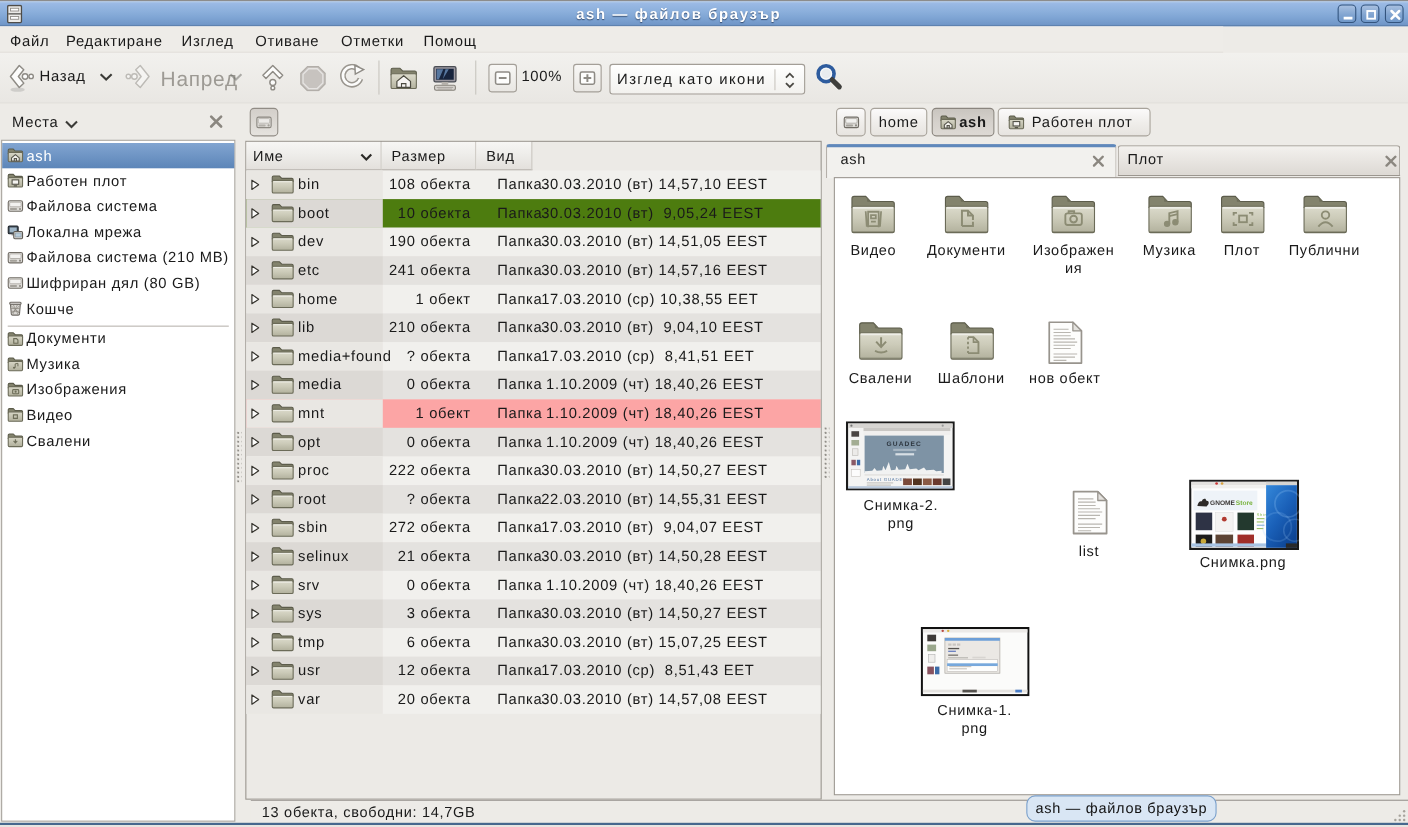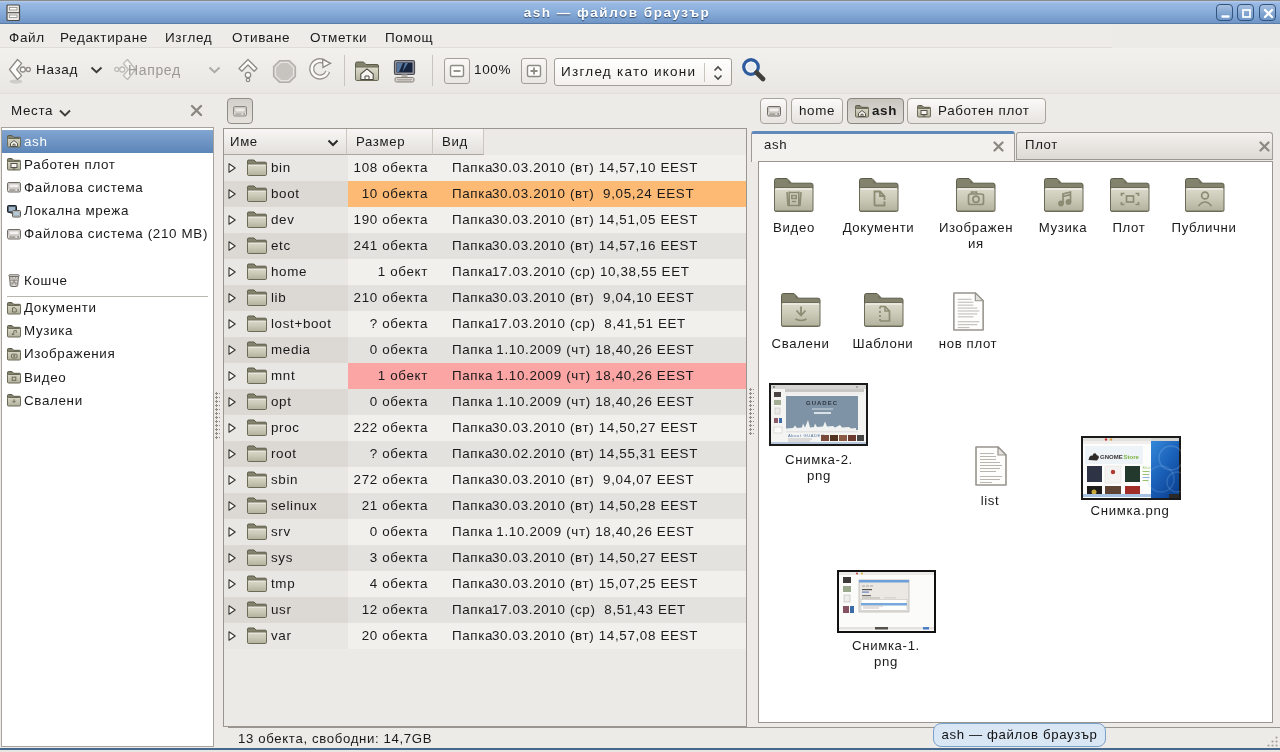--- a/index.html
+++ b/index.html
@@ -179,21 +179,21 @@
     </svg>
     <span class="ab" style="left:36px;top:14px;font-size:13.5px">Назад</span>
     <svg class="ab" style="left:90px;top:18px" width="13" height="8">
         <path d="M1.5 1.5 L6.5 6.3 L11.5 1.5" stroke="#3b3b37" stroke-width="1.9" fill="none"></path>
       </svg>
     <svg class="ab" style="left:112px;top:9px" width="25" height="28" opacity=".5">
       <path d="M15.5 2.5 L23.5 12.5 L15.5 22.5 L11.4 18.6 L16.3 12.5 L11.4 6.4 Z" fill="#fcfcfb" stroke="#8e8b85" stroke-width="1.3" stroke-linejoin="round"></path>
       <circle cx="10.2" cy="12.5" r="2.5" fill="#fcfcfb" stroke="#8e8b85" stroke-width="1.3"></circle>
       <circle cx="4.7" cy="12.5" r="2" fill="#fcfcfb" stroke="#8e8b85" stroke-width="1.3"></circle>
     </svg>
-    <span class="ab" style="left:128px;top:14px;font-size:14px;color:#9d9a94">Напред</span>
+    <span class="ab" style="left:146px;top:14px;font-size:19px;color:#9d9a94">Напред</span>
     <svg class="ab" style="left:208px;top:18px" width="13" height="8" opacity=".5">
         <path d="M1.5 1.5 L6.5 6.3 L11.5 1.5" stroke="#6b6b66" stroke-width="1.9" fill="none"></path>
       </svg>
     <svg class="ab" style="left:237px;top:10px" width="22" height="25">
       <path d="M11 1.5 L2 10.5 L4.8 13.3 L11 7 L17.2 13.3 L20 10.5 Z" fill="#fcfcfb" stroke="#8e8b85" stroke-width="1.3" stroke-linejoin="round"></path>
       <circle cx="11" cy="17" r="2.7" fill="#fcfcfb" stroke="#8e8b85" stroke-width="1.3"></circle>
       <circle cx="11" cy="22" r="1.7" fill="#fcfcfb" stroke="#8e8b85" stroke-width="1.3"></circle>
     </svg>
     <svg class="ab" style="left:272px;top:11px" width="25" height="24">
       <polygon points="7.6,1.5 17.4,1.5 23.5,7.6 23.5,17.4 17.4,23.5 7.6,23.5 1.5,17.4 1.5,7.6" fill="#c7c3bf" stroke="#b2aea9" stroke-width="1.2"></polygon>
@@ -291,20 +291,26 @@
           <use href="#drive16"></use>
         </svg>
         <span class="lbl">Файлова система</span>
       </div>
     <div class="srow" style="top:94.8px">
         <svg width="16" height="16">
           <use href="#drive16"></use>
         </svg>
         <span class="lbl">Файлова система (210 MB)</span>
       </div>
+    <div class="srow" style="top:118px">
+        <svg width="16" height="16">
+          <use href="#drive16"></use>
+        </svg>
+        <span class="lbl">Шифриран дял (80 GB)</span>
+      </div>
     <div class="srow" style="top:141.2px">
         <svg width="16" height="16">
           <use href="#trash16"></use>
         </svg>
         <span class="lbl">Кошче</span>
       </div>
     <div style="position:absolute;left:5px;top:167.5px;width:201px;height:1px;background:#b9b5af"></div>
     <div class="srow" style="top:168.5px">
         <svg width="16" height="16">
           <use href="#folder16"></use>
@@ -362,21 +368,21 @@
           <use href="#exp"></use>
         </svg>
       <svg class="fld" width="22" height="19">
           <use href="#fld20"></use>
         </svg>
       <span class="name">bin</span>
         <span class="size">108 обекта</span>
         <span class="kind">Папка</span>
         <span class="date">30.03.2010 (вт) 14,57,10 EEST</span>
     </div>
-    <div class="lrow" style="top:52px;background:#fdba74">
+    <div class="lrow" style="top:52px;background:#4d7c0f">
       <div class="c1" style="background:#dcd9d5"></div>
       <svg class="exp" width="8" height="10">
           <use href="#exp"></use>
         </svg>
       <svg class="fld" width="22" height="19">
           <use href="#fld20"></use>
         </svg>
       <span class="name">boot</span>
         <span class="size">10 обекта</span>
         <span class="kind">Папка</span>
@@ -435,21 +441,21 @@
         <span class="date">30.03.2010 (вт)  9,04,10 EEST</span>
     </div>
     <div class="lrow" style="top:182px;background:#f1f0ed">
       <div class="c1" style="background:#e9e7e3"></div>
       <svg class="exp" width="8" height="10">
           <use href="#exp"></use>
         </svg>
       <svg class="fld" width="22" height="19">
           <use href="#fld20"></use>
         </svg>
-      <span class="name">lost+boot</span>
+      <span class="name">media+found</span>
         <span class="size">? обекта</span>
         <span class="kind">Папка</span>
         <span class="date">17.03.2010 (ср)  8,41,51 EET</span>
     </div>
     <div class="lrow" style="top:208px;background:#e4e2df">
       <div class="c1" style="background:#dcd9d5"></div>
       <svg class="exp" width="8" height="10">
           <use href="#exp"></use>
         </svg>
       <svg class="fld" width="22" height="19">
@@ -503,34 +509,34 @@
       <div class="c1" style="background:#dcd9d5"></div>
       <svg class="exp" width="8" height="10">
           <use href="#exp"></use>
         </svg>
       <svg class="fld" width="22" height="19">
           <use href="#fld20"></use>
         </svg>
       <span class="name">root</span>
         <span class="size">? обекта</span>
         <span class="kind">Папка</span>
-        <span class="date">30.02.2010 (вт) 14,55,31 EEST</span>
+        <span class="date">22.03.2010 (вт) 14,55,31 EEST</span>
     </div>
     <div class="lrow" style="top:338px;background:#f1f0ed">
       <div class="c1" style="background:#e9e7e3"></div>
       <svg class="exp" width="8" height="10">
           <use href="#exp"></use>
         </svg>
       <svg class="fld" width="22" height="19">
           <use href="#fld20"></use>
         </svg>
       <span class="name">sbin</span>
         <span class="size">272 обекта</span>
         <span class="kind">Папка</span>
-        <span class="date">30.03.2010 (вт)  9,04,07 EEST</span>
+        <span class="date">17.03.2010 (вт)  9,04,07 EEST</span>
     </div>
     <div class="lrow" style="top:364px;background:#e4e2df">
       <div class="c1" style="background:#dcd9d5"></div>
       <svg class="exp" width="8" height="10">
           <use href="#exp"></use>
         </svg>
       <svg class="fld" width="22" height="19">
           <use href="#fld20"></use>
         </svg>
       <span class="name">selinux</span>
@@ -566,21 +572,21 @@
     </div>
     <div class="lrow" style="top:442px;background:#f1f0ed">
       <div class="c1" style="background:#e9e7e3"></div>
       <svg class="exp" width="8" height="10">
           <use href="#exp"></use>
         </svg>
       <svg class="fld" width="22" height="19">
           <use href="#fld20"></use>
         </svg>
       <span class="name">tmp</span>
-        <span class="size">4 обекта</span>
+        <span class="size">6 обекта</span>
         <span class="kind">Папка</span>
         <span class="date">30.03.2010 (вт) 15,07,25 EEST</span>
     </div>
     <div class="lrow" style="top:468px;background:#e4e2df">
       <div class="c1" style="background:#dcd9d5"></div>
       <svg class="exp" width="8" height="10">
           <use href="#exp"></use>
         </svg>
       <svg class="fld" width="22" height="19">
           <use href="#fld20"></use>
@@ -698,21 +704,21 @@
     <svg class="ab" style="left:102.5px;top:128px" width="44" height="40">
         <use href="#folder44"></use>
       <path d="M18 16.5 h5 l4.5 4.5 V31 H18" stroke="#8c8c74" stroke-width="1.7" fill="none"></path>
       <path d="M23 16.5 v4.5 h4.5" stroke="#8c8c74" stroke-width="1.5" fill="none"></path>
       <path d="M18 16.5 V31" stroke="#8c8c74" stroke-width="1.7" fill="none" stroke-dasharray="2.2,2"></path>
     </svg>
     <div class="ilabel" style="left:79px;top:174px;width:90px">Шаблони</div>
     <svg class="ab" style="left:191px;top:129px" width="37" height="41" viewBox="0 0 34 42">
         <use href="#page"></use>
       </svg>
-    <div class="ilabel" style="left:164px;top:174px;width:90px">нов плот</div>
+    <div class="ilabel" style="left:164px;top:174px;width:90px">нов обект</div>
 
     <svg class="ab" style="left:10px;top:221px" width="99" height="63">
       <rect x="0" y="0" width="99" height="63" fill="#1a1a1a"></rect>
       <rect x="2" y="2" width="95" height="59" fill="#f4f4f3"></rect>
       <rect x="2" y="2" width="95" height="4" fill="#d7d5d2"></rect>
       <circle cx="5" cy="4" r="1" fill="#777"></circle>
         <circle cx="88" cy="4" r="1" fill="#999"></circle>
       <rect x="5" y="9" width="7" height="5" fill="#4a4543"></rect>
       <rect x="5" y="17" width="7" height="5" fill="#a3ad93"></rect>
       <rect x="6" y="25" width="5" height="6" fill="#ecebe9" stroke="#b5b2ad" stroke-width=".5"></rect>

